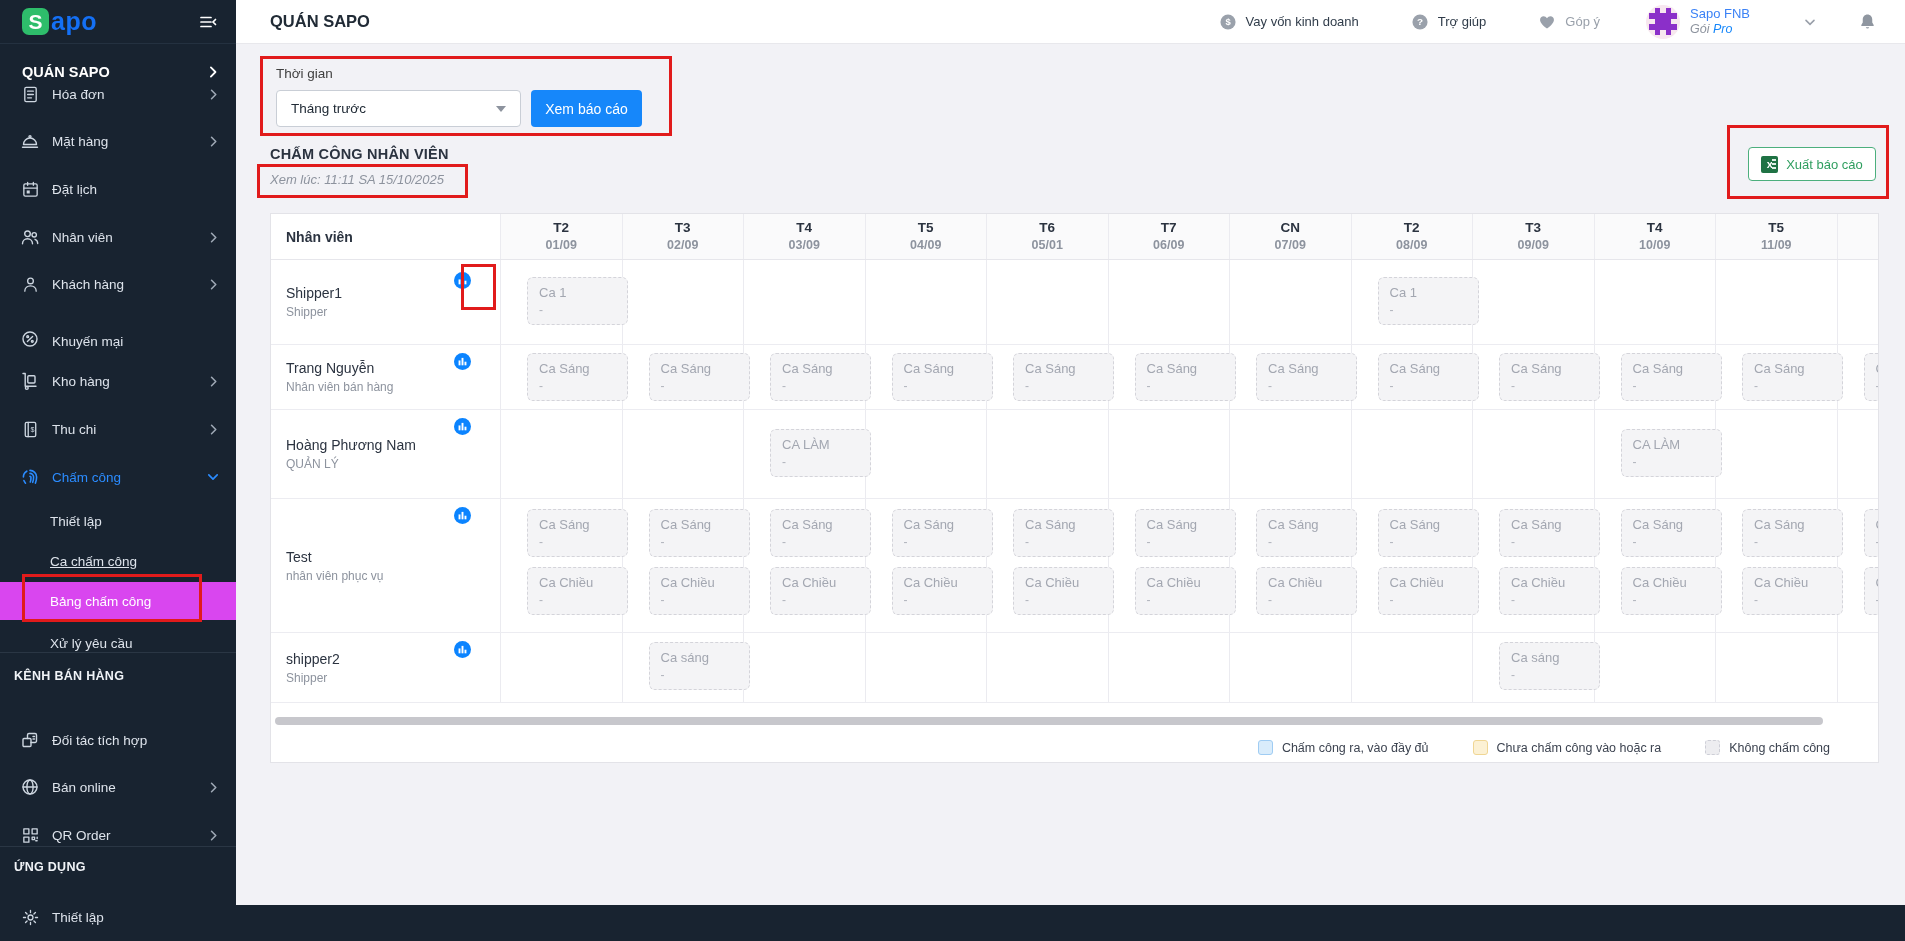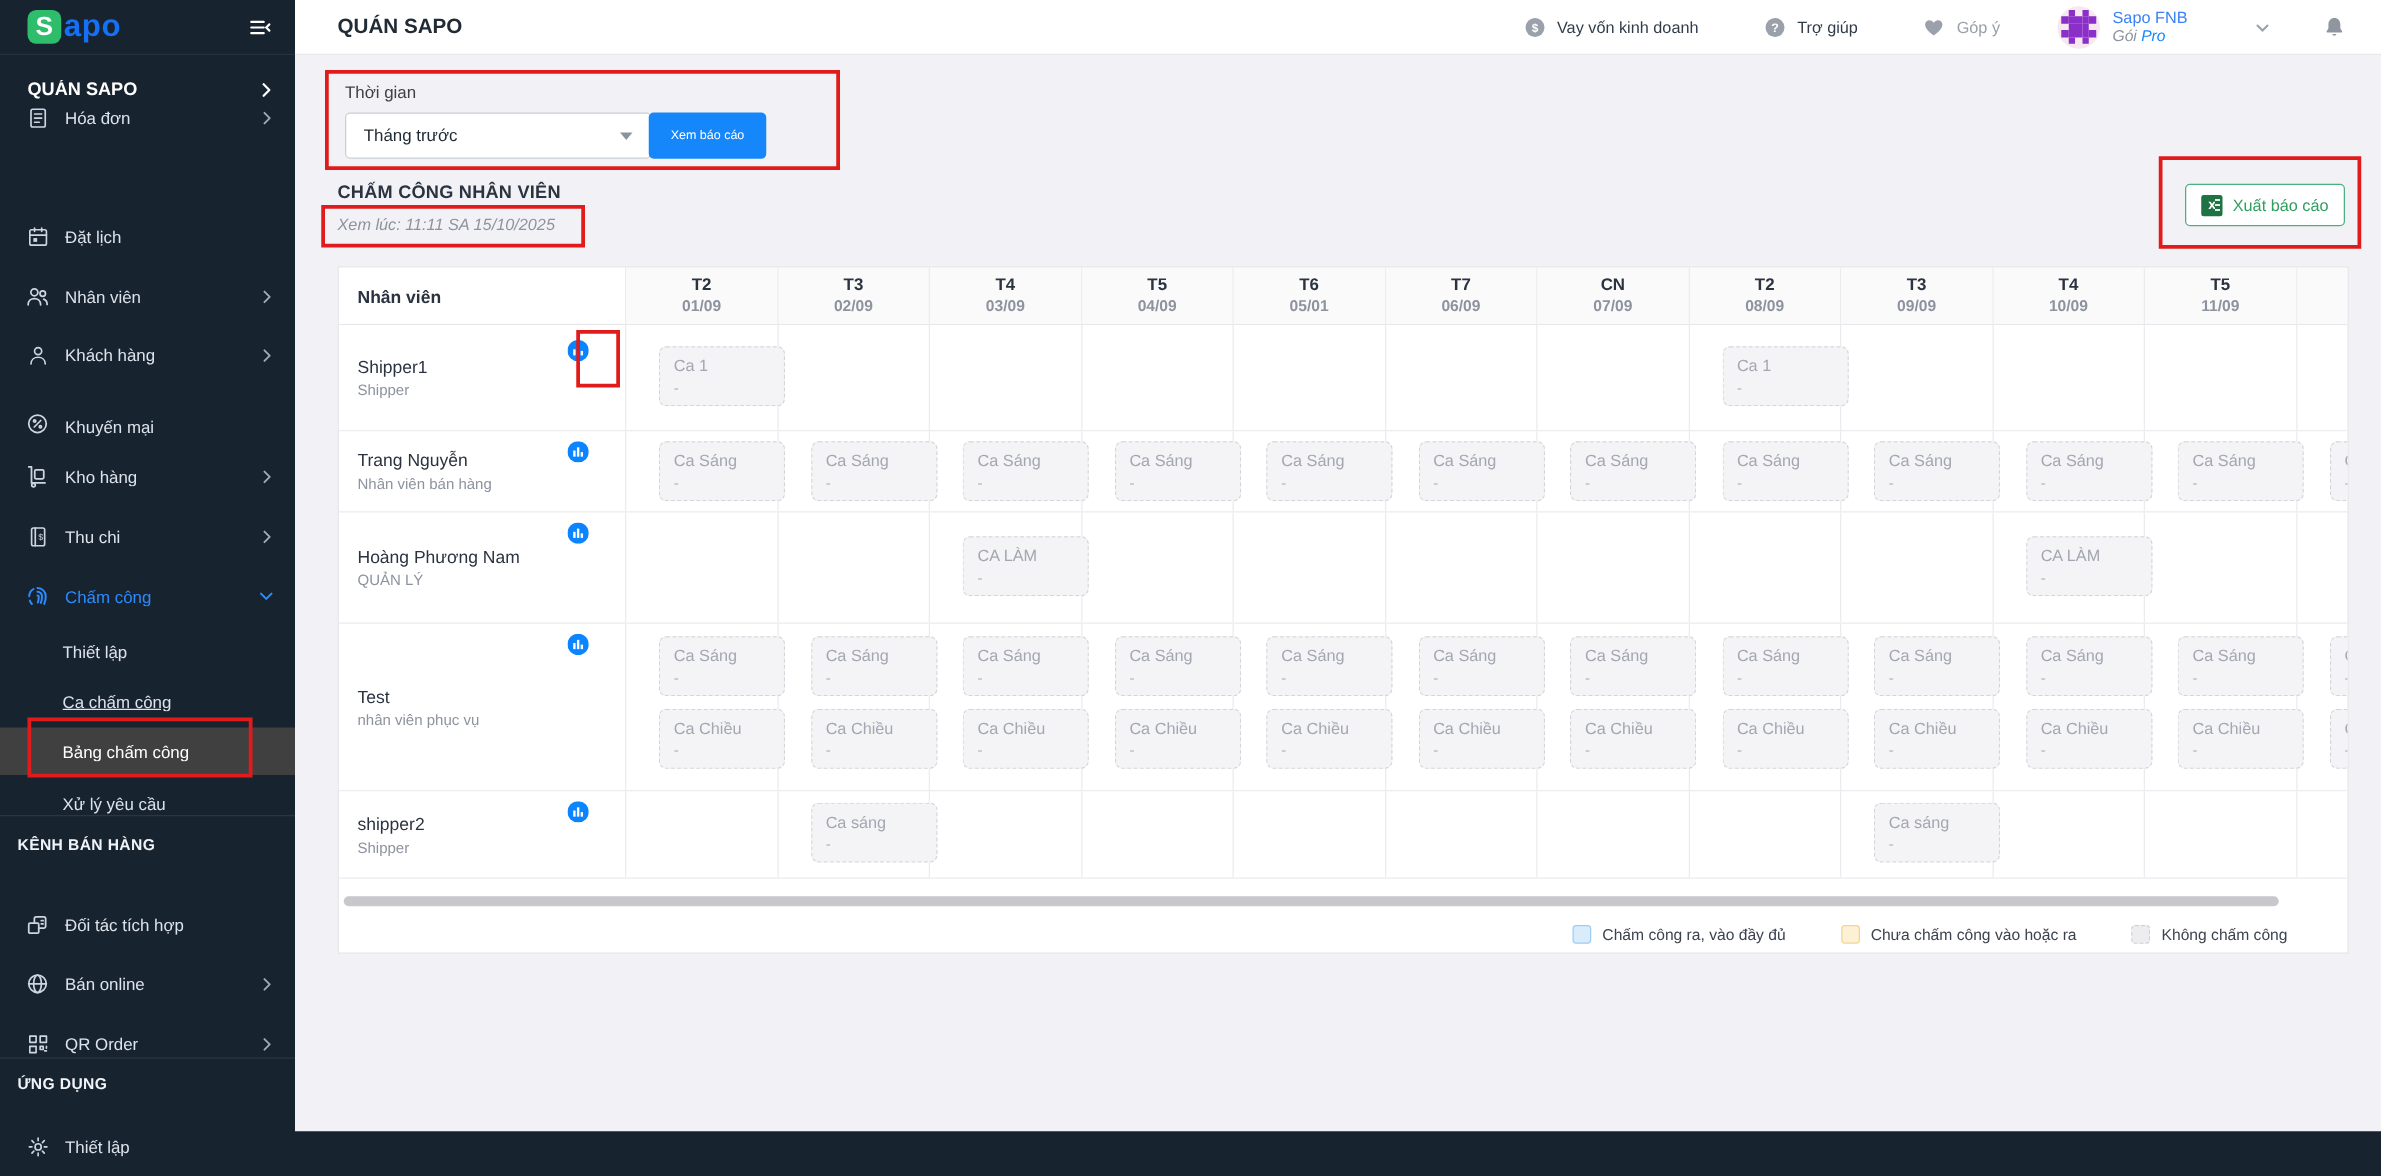--- a/index.html
+++ b/index.html
@@ -15,21 +15,21 @@
   .logo-rest { color:#1470f5; font-weight:bold; font-size:25px; letter-spacing:.5px; }
   .collapse { margin-left:auto; }
   .nav { position:absolute; left:0; top:44px; right:0; bottom:0; }
   .nav-row { position:absolute; left:0; width:236px; height:32px; display:flex; align-items:center; padding:0 16px 0 20px; color:#dde3eb; font-size:13.5px; cursor:pointer; }
   .nav-row .ic { width:20px; height:20px; margin-right:12px; flex:0 0 20px; display:flex; align-items:center; justify-content:center; }
   .nav-row .lbl { white-space:nowrap; overflow:hidden; }
   .nav-row .chev { margin-left:auto; display:flex; }
   .nav-row.store { font-weight:bold; font-size:14.5px; color:#ffffff; padding-left:22px; }
   .nav-row.sub { padding-left:50px; font-size:13.5px; }
   .nav-row.active-parent { color:#2b8cff; }
-  .nav-row.active-sub { background:#404040; color:#fff; height:38px; }
+  .nav-row.active-sub { background:#d946ef; color:#fff; height:38px; }
   .nav-head { position:absolute; left:14px; width:210px; color:#f0f3f7; font-weight:bold; font-size:12.5px; letter-spacing:.3px; }
   .nav-div { position:absolute; left:0; width:236px; height:1px; background:#2a3644; }
 
   
   .topbar { position:absolute; left:236px; top:0; width:1669px; height:44px; background:#fff; border-bottom:1px solid #e8e8ec; display:flex; align-items:center; z-index:5; }
   .page-title { font-size:16.5px; font-weight:bold; color:#212b36; margin-left:34px; }
   .top-right { margin-left:auto; display:flex; align-items:center; padding-right:28px; }
   .top-link { display:flex; align-items:center; gap:9px; font-size:13px; color:#303c4a; margin-left:52px; cursor:pointer; }
   .top-link.muted { color:#99a0aa; }
   .avatar { width:34px; height:34px; border-radius:50%; background:#f7e7ef; margin-left:46px; overflow:hidden; display:grid; grid-template-columns:repeat(5,1fr); grid-template-rows:repeat(5,1fr); padding:3px; }
@@ -39,21 +39,21 @@
   .acct-name { font-size:13px; color:#3b82f6; }
   .acct-plan { font-size:12.5px; color:#8d939e; font-style:italic; }
   .acct-plan b { color:#1687fa; font-style:italic; font-weight:normal; }
   .top-caret { margin-left:52px; display:flex; cursor:pointer; }
   .bell { margin-left:40px; display:flex; cursor:pointer; }
 
   
   .filter-label { position:absolute; left:276px; top:66px; font-size:13.5px; color:#404040; }
   .select { position:absolute; left:276px; top:90px; width:245px; height:37px; background:#fff; border:1px solid #c9ced6; border-radius:4px; display:flex; align-items:center; padding:0 14px; font-size:13.5px; color:#212b36; cursor:pointer; }
   .select .caret { margin-left:auto; width:0; height:0; border-left:5px solid transparent; border-right:5px solid transparent; border-top:6px solid #8d939e; }
-  .btn-primary { position:absolute; left:519px; top:90px; width:94px; height:37px; background:#1687fa; color:#fff; border:none; border-radius:4px; font-size:10px; font-family:inherit; cursor:pointer; }
+  .btn-primary { position:absolute; left:531px; top:90px; width:111px; height:37px; background:#1687fa; color:#fff; border:none; border-radius:4px; font-size:14px; font-family:inherit; cursor:pointer; }
   .report-title { position:absolute; left:270px; top:146px; font-size:14.5px; font-weight:bold; color:#2b3340; letter-spacing:.2px; }
   .viewed-at { position:absolute; left:270px; top:172px; font-size:13px; font-style:italic; color:#8d939e; }
   .btn-export { position:absolute; left:1748px; top:147px; width:128px; height:34px; background:#fff; border:1px solid #4caf7d; border-radius:4px; color:#2f9e5f; font-size:13px; font-family:inherit; display:flex; align-items:center; justify-content:center; gap:8px; cursor:pointer; }
   .xls { width:17px; height:17px; position:relative; background:#1f7244; border-radius:2px; color:#fff; font-size:11px; font-weight:bold; display:flex; align-items:center; justify-content:center; }
   .xls:after { content:""; position:absolute; right:2px; top:3px; width:4px; height:11px; background:repeating-linear-gradient(#dfeee6 0 2px, #1f7244 2px 4px); }
 
   
   .card { position:absolute; left:270px; top:213px; width:1609px; height:550px; background:#fff; border:1px solid #e3e3e8; overflow:hidden; }
   .thead { position:absolute; left:0; top:0; width:1607px; height:46px; display:flex; border-bottom:1px solid #e6e6eb; }
   .th-name { width:230px; flex:0 0 230px; background:#fff; border-right:1px solid #ebebf0; display:flex; align-items:center; padding-left:15px; font-size:14px; font-weight:bold; color:#2b3340; }
@@ -118,20 +118,35 @@
               <path d="M7 6.5h6M7 10h6M7 13.5h4"></path>
             </svg>
           </span>
           <span class="lbl">Hóa đơn</span>
           <span class="chev">
             <svg width="13" height="13" viewBox="0 0 20 20" fill="none" stroke="#9fa9b6" stroke-width="2.4" stroke-linecap="round" stroke-linejoin="round">
               <path d="M7 3.5 13.5 10 7 16.5"></path>
             </svg>
           </span>
         </div>
+        <div class="nav-row " style="top: 81px;">
+          <span class="ic">
+            <svg width="20" height="20" viewBox="0 0 20 20" stroke="#cdd6e0" stroke-width="1.4" fill="none" stroke-linecap="round" stroke-linejoin="round">
+              <path d="M3.5 13.5a6.5 6.5 0 0 1 13 0z"></path>
+              <path d="M2.5 16.2h15"></path>
+              <circle cx="10" cy="5.6" r="1"></circle>
+            </svg>
+          </span>
+          <span class="lbl">Mặt hàng</span>
+          <span class="chev">
+            <svg width="13" height="13" viewBox="0 0 20 20" fill="none" stroke="#9fa9b6" stroke-width="2.4" stroke-linecap="round" stroke-linejoin="round">
+              <path d="M7 3.5 13.5 10 7 16.5"></path>
+            </svg>
+          </span>
+        </div>
         <div class="nav-row " style="top: 129px;">
           <span class="ic">
             <svg width="19" height="19" viewBox="0 0 20 20" stroke="#cdd6e0" stroke-width="1.4" fill="none" stroke-linecap="round" stroke-linejoin="round">
               <rect x="3" y="4" width="14" height="13" rx="1.5"></rect>
               <path d="M3 8.5h14M7 2.5v3M13 2.5v3"></path>
               <rect x="6" y="11" width="3.2" height="3.2" fill="#cdd6e0" stroke="none"></rect>
             </svg>
           </span>
           <span class="lbl">Đặt lịch</span>
         </div>

